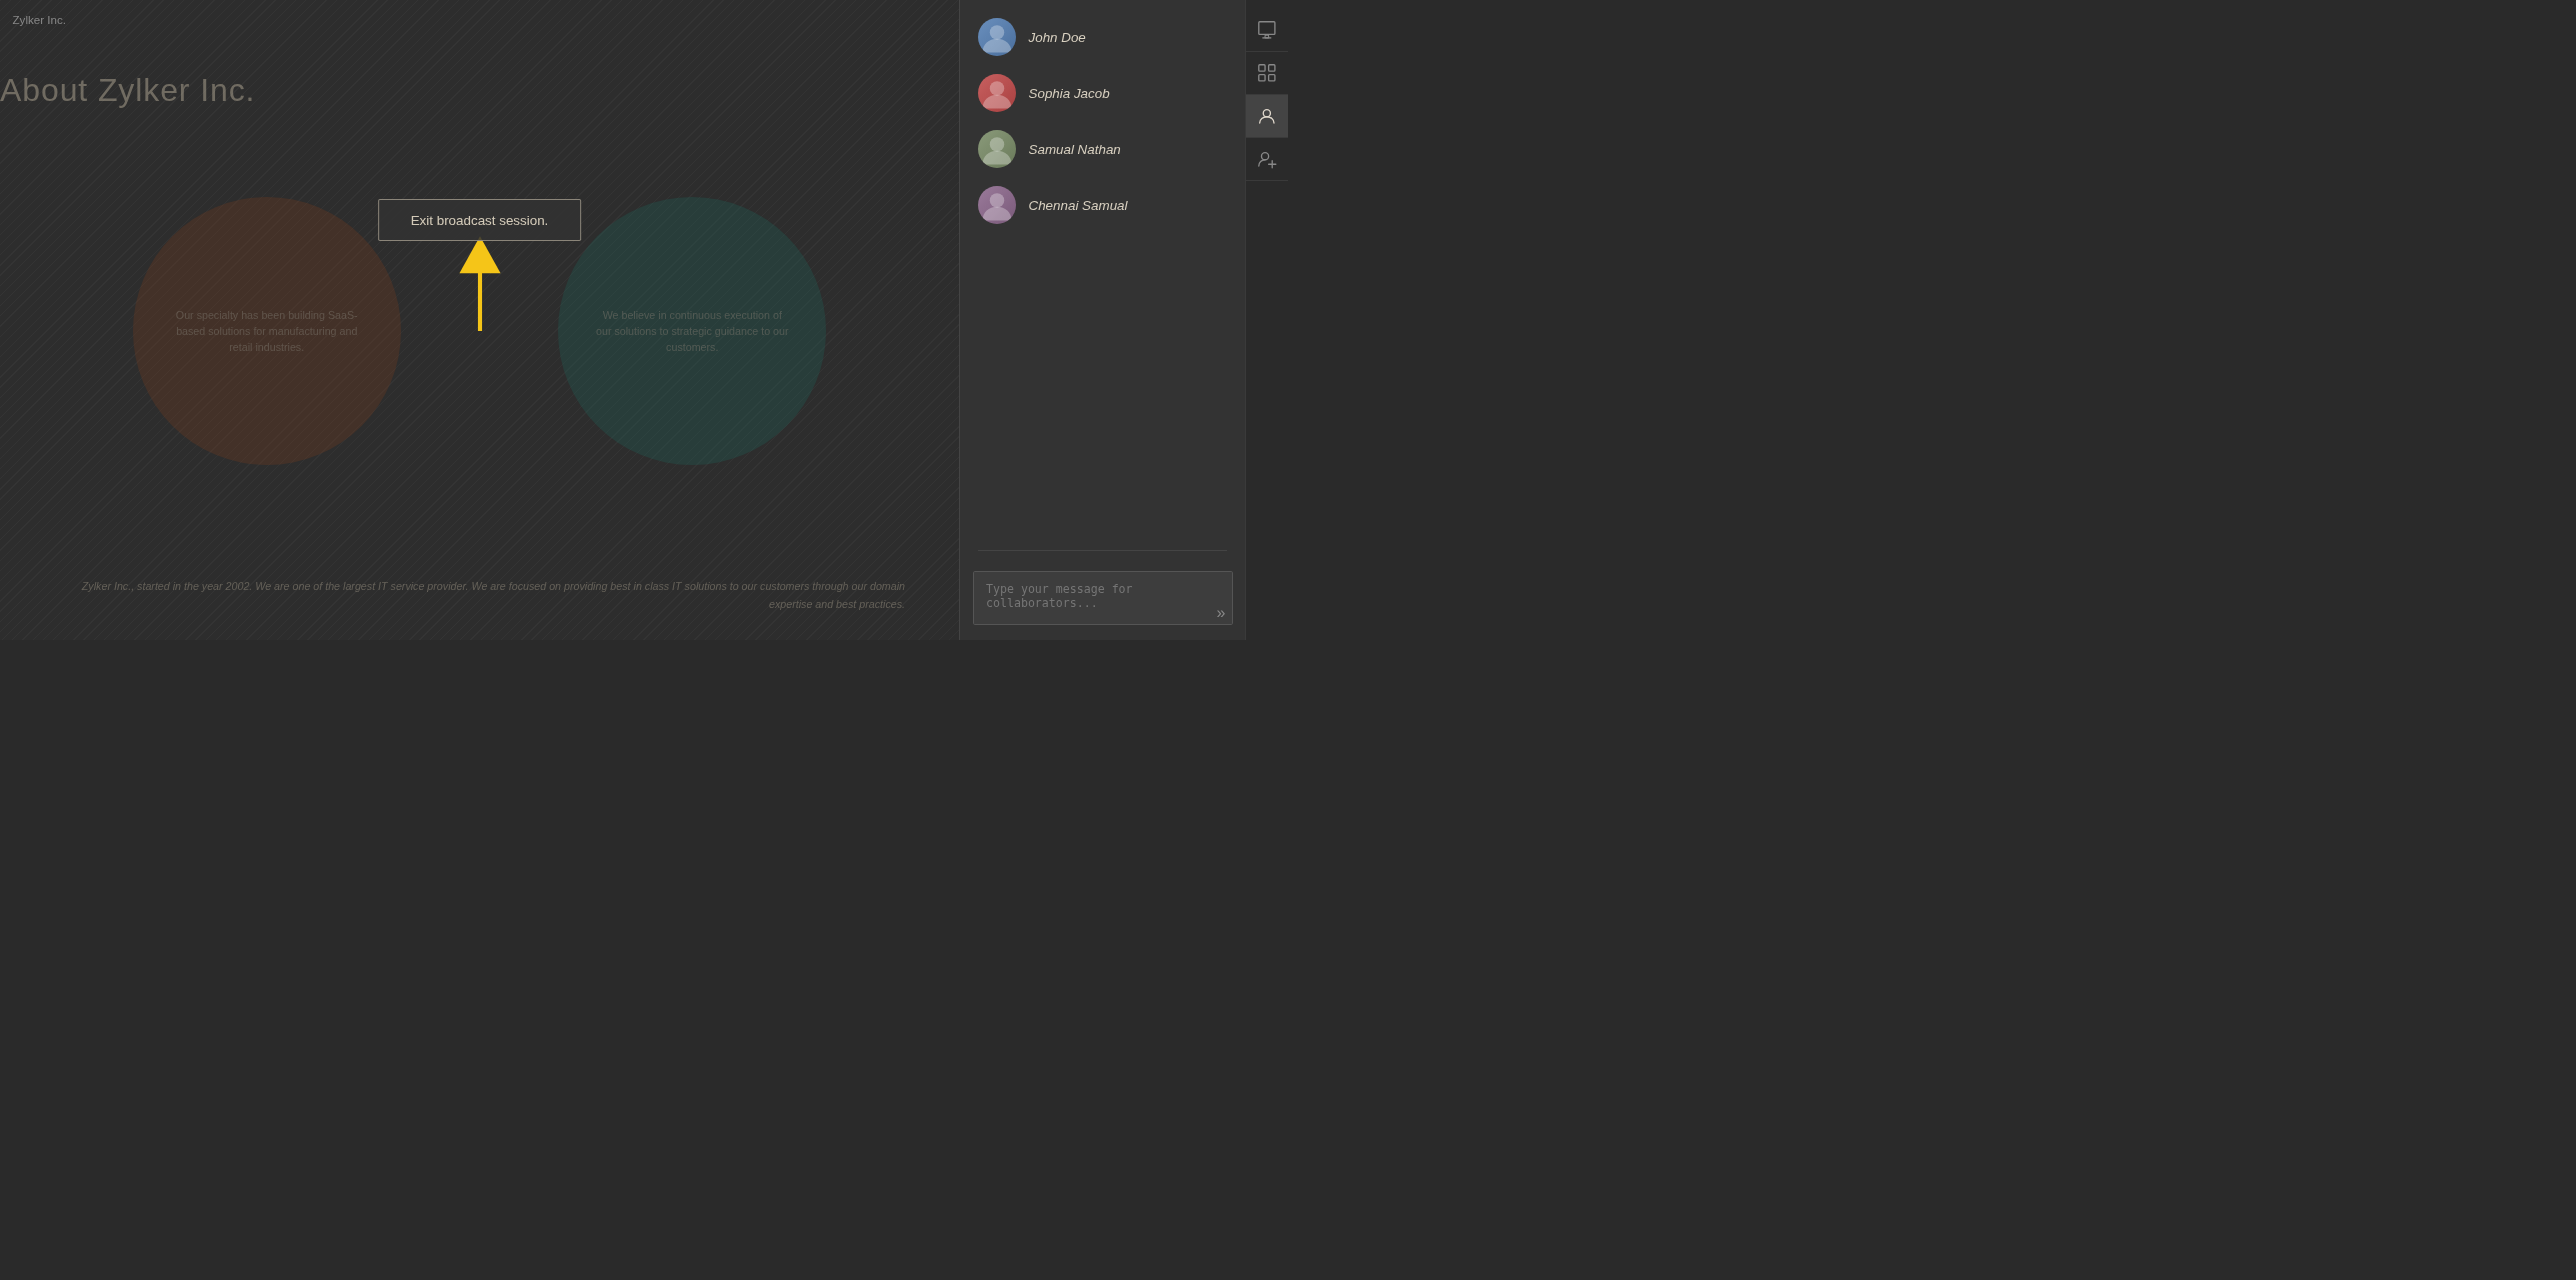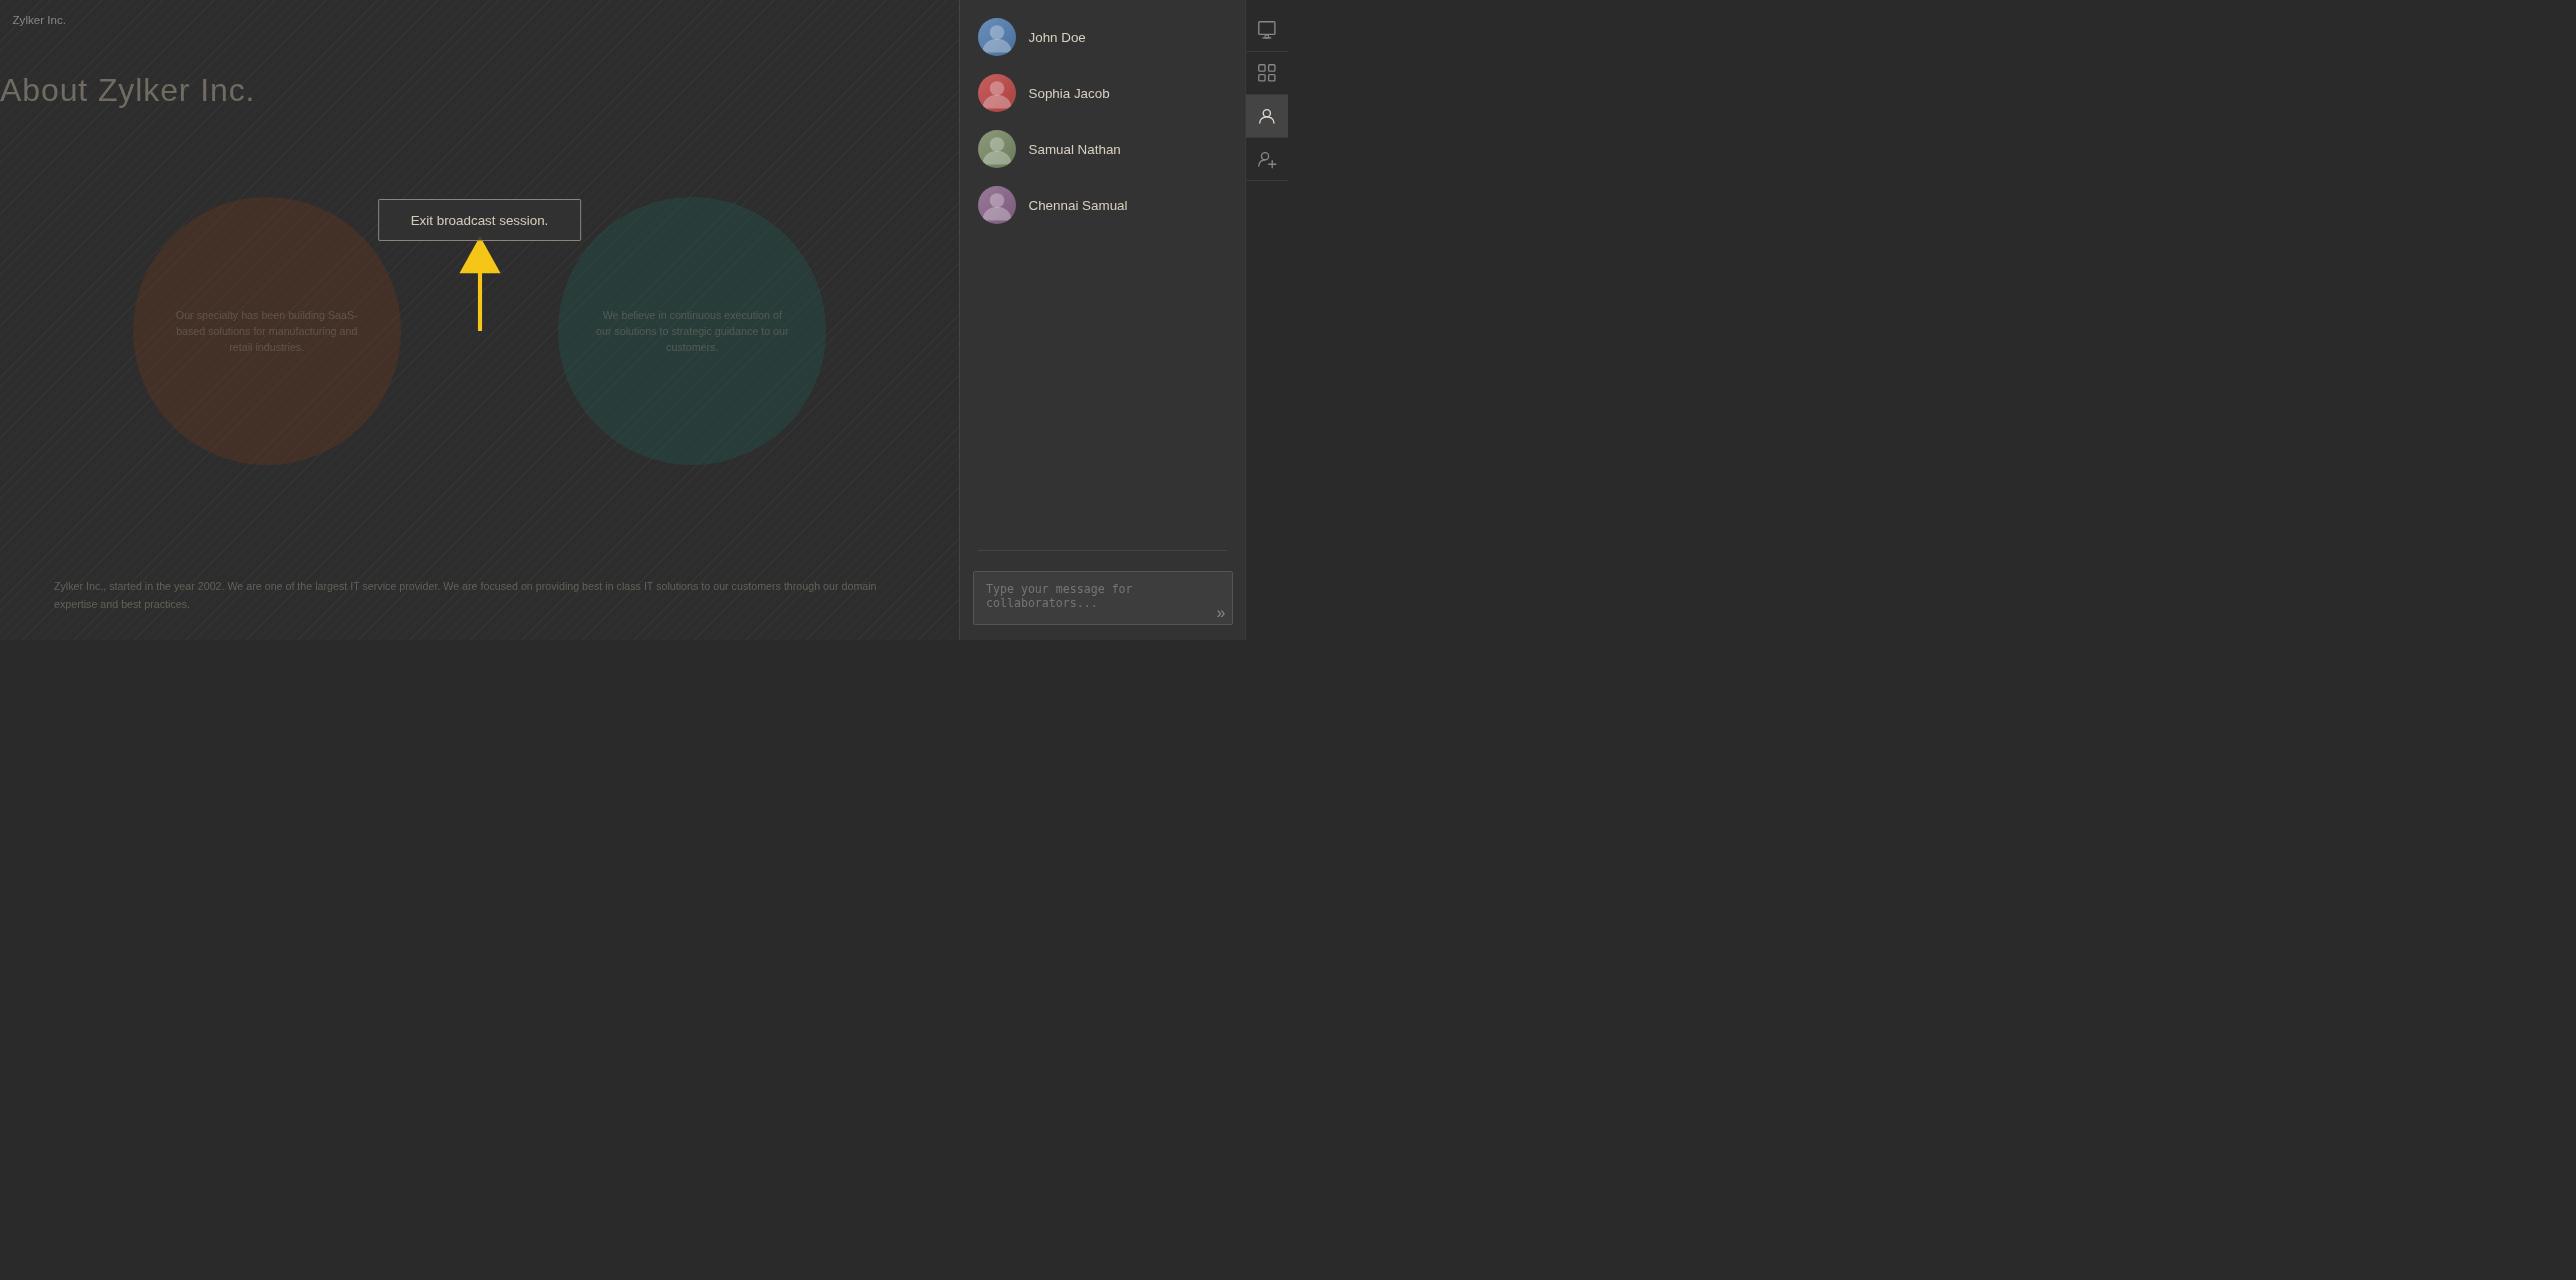--- a/index.html
+++ b/index.html
@@ -138,25 +138,26 @@
     .arrow-svg {
       width: 63px;
       height: 107px;
     }
 
     
     .slide-footer {
       position: absolute;
       bottom: 27px;
       left: 54px; right: 54px;
-      text-align: left;
+      text-align: right;
       color: rgba(180,170,150,0.4);
       font-size: 10.7px;
       line-height: 1.7;
       z-index: 2;
+      font-style: italic;
     }
 
     
     .sidebar {
       width: 286px;
       background: #333333;
       display: flex;
       flex-direction: column;
       border-left: 0.9px solid #444;
     }
@@ -177,20 +178,21 @@
       padding: 9px 0;
       overflow-y: auto;
     }
 
     .participant-item {
       display: flex;
       align-items: center;
       padding: 9px 18px;
       gap: 12.5px;
       cursor: pointer;
+      font-style: italic;
     }
 
     .avatar {
       width: 38px;
       height: 38px;
       border-radius: 50%;
       overflow: hidden;
       flex-shrink: 0;
       background: #555;
       display: flex;

